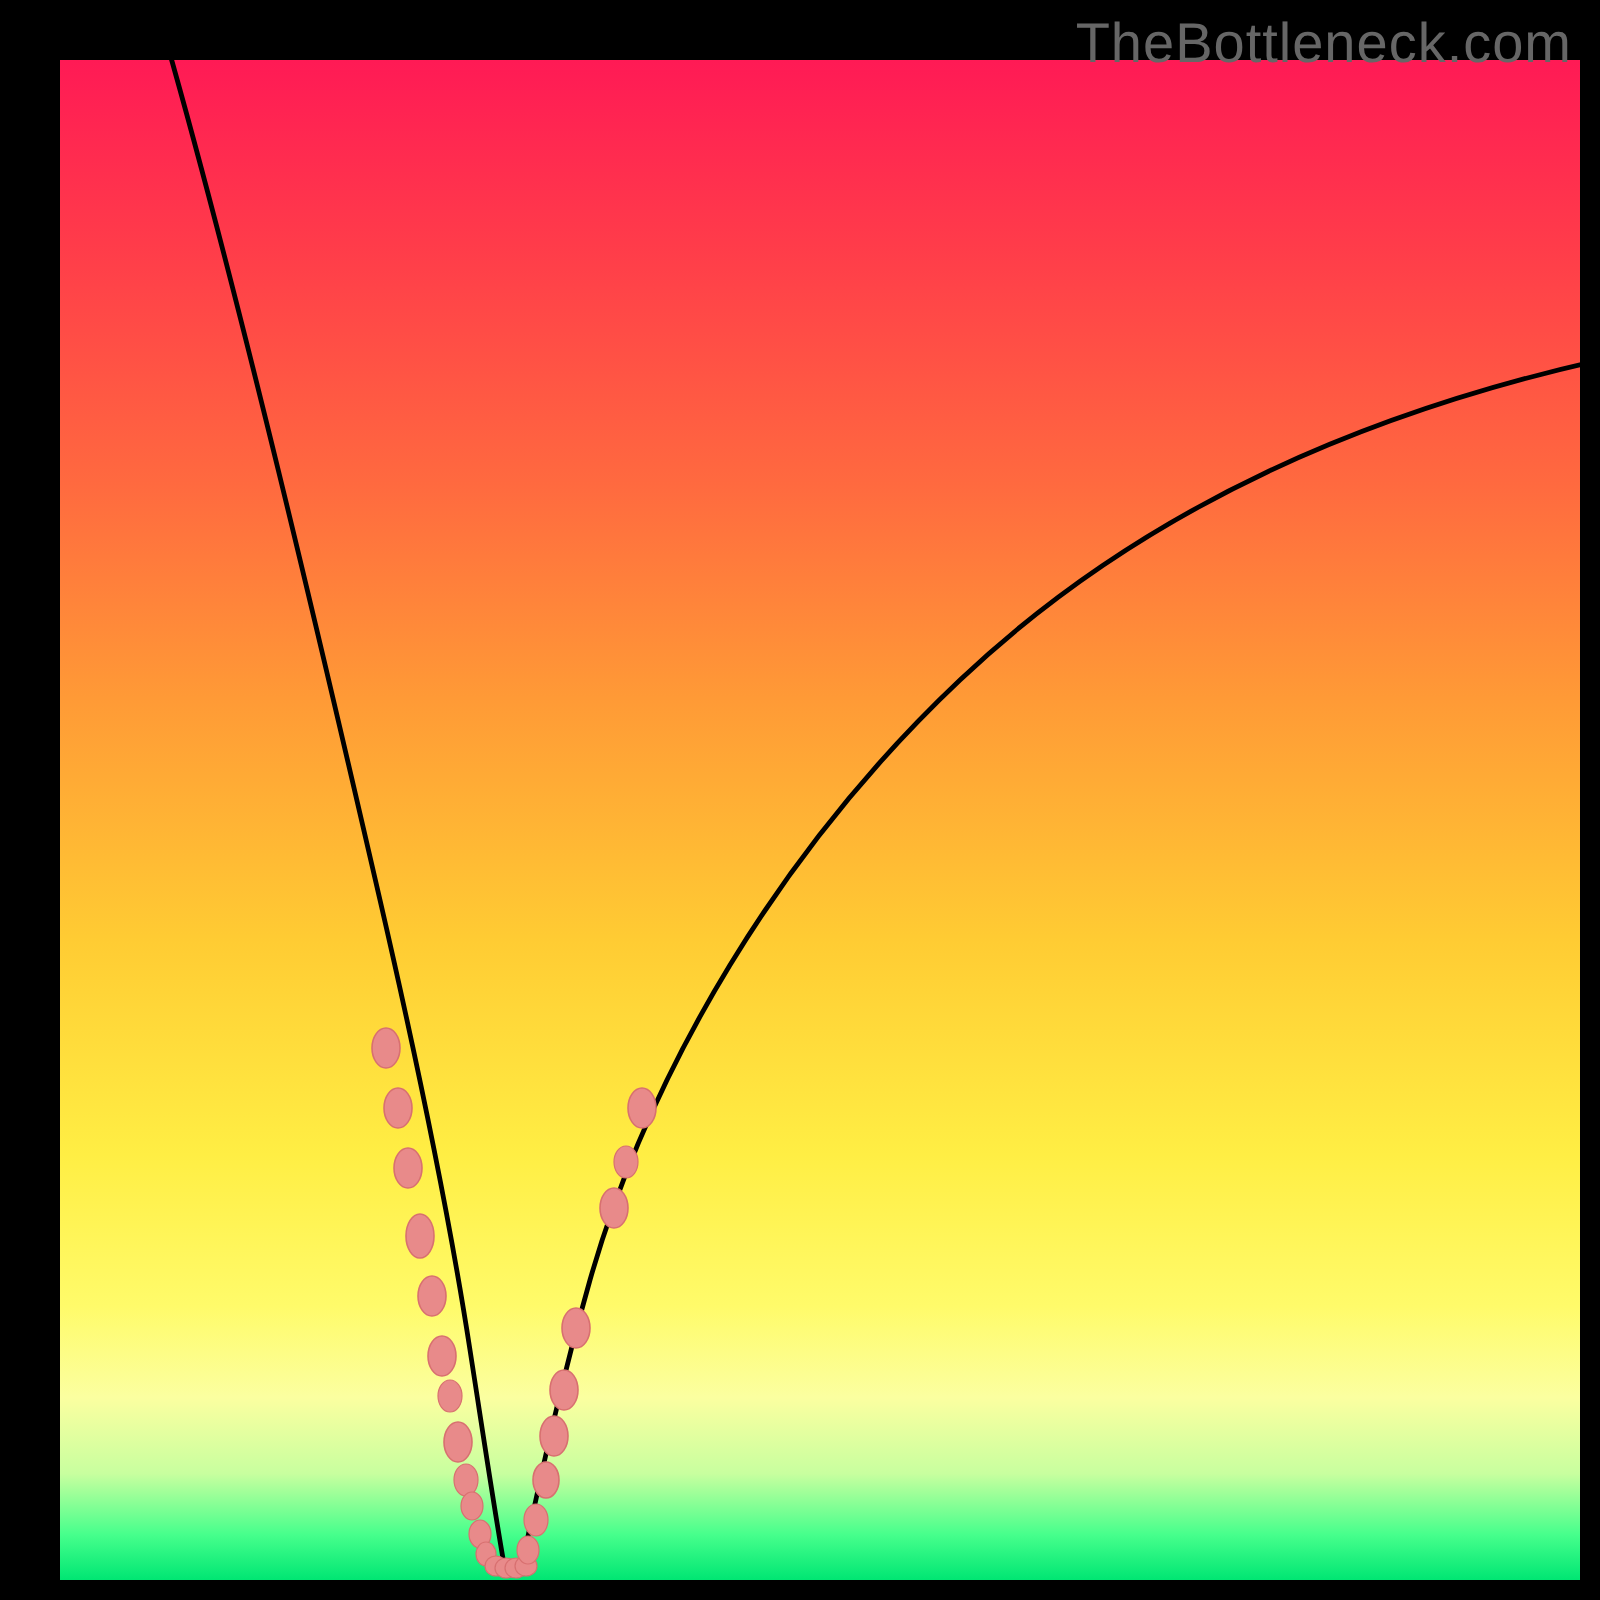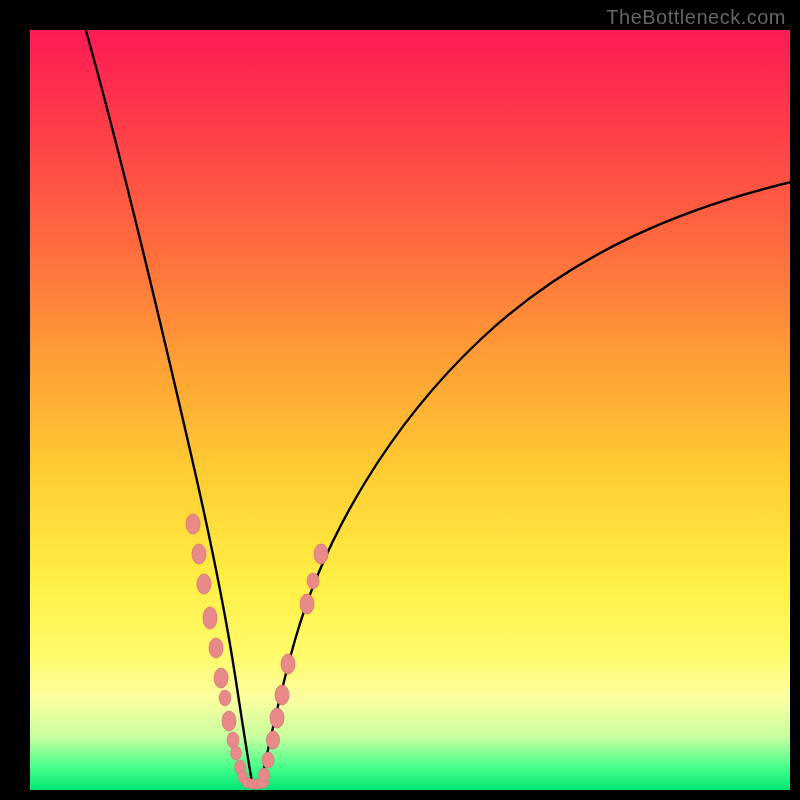--- a/index.html
+++ b/index.html
@@ -36,21 +36,21 @@
       #c8ff9f 93%,
       #47ff8c 97%,
       #00e673 100%
     );
   }
   .watermark {
     position: absolute;
     top: 6px;
     right: 14px;
     color: #666;
-    font-size: 20px;
+    font-size: 28px;
     letter-spacing: 0.5px;
     font-weight: 500;
     text-align: center;
   }
   svg.curves {
     position: absolute;
     left: 0;
     top: 0;
     width: 760px;
     height: 760px;

